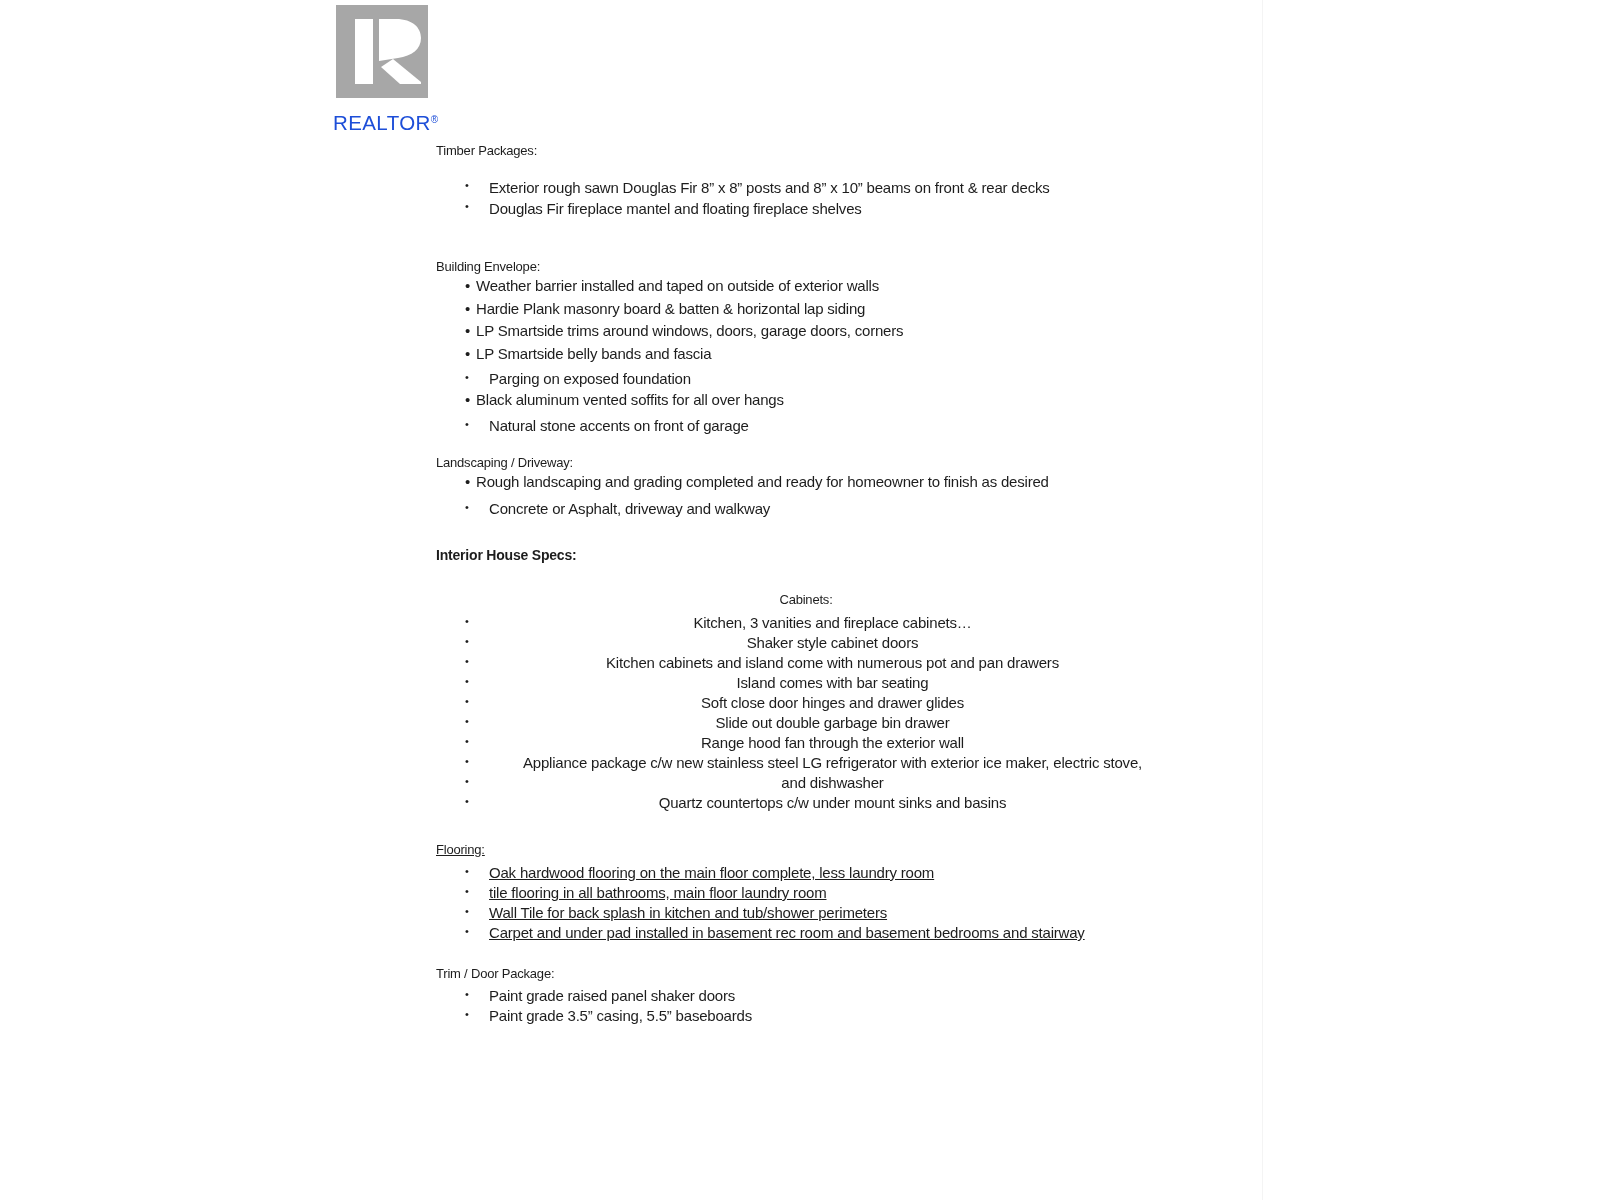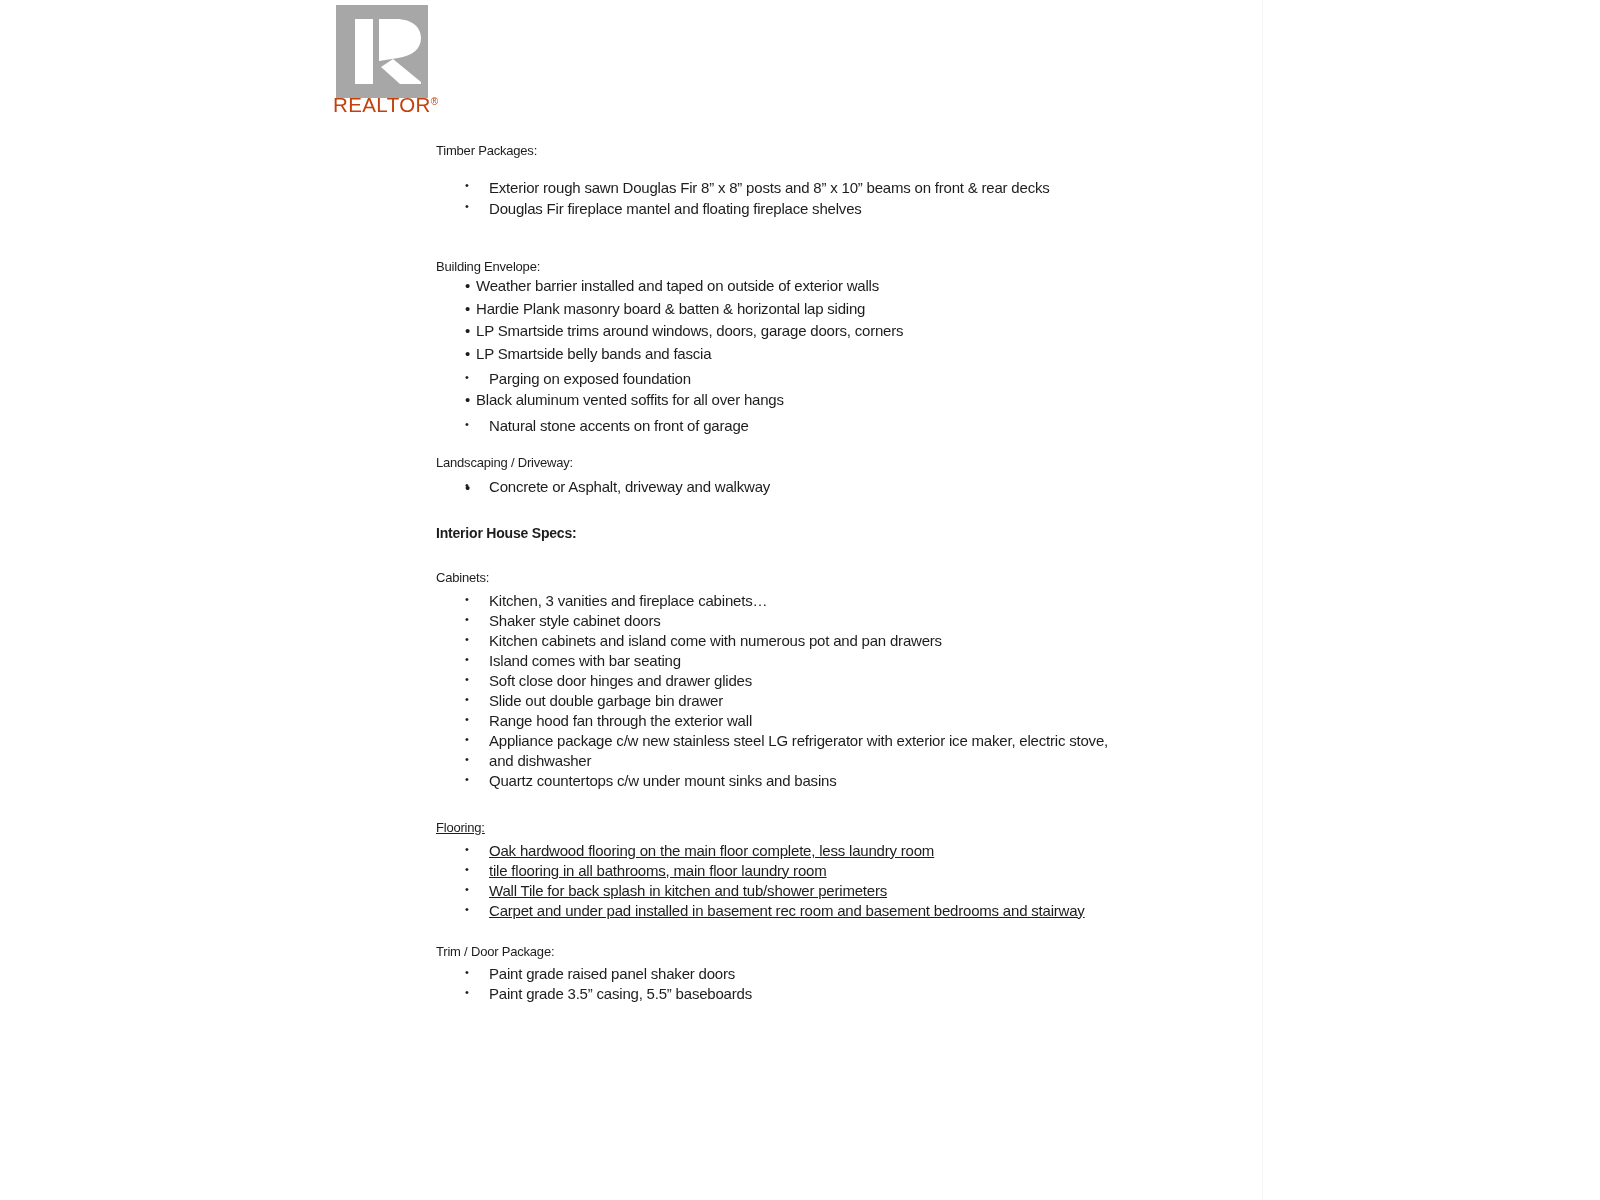--- a/index.html
+++ b/index.html
@@ -31,26 +31,26 @@
   .logo-mark {
     position: absolute;
     left: 336px;
     top: 5px;
     width: 92px;
     height: 93px;
   }
   .logo-word {
     position: absolute;
     left: 333px;
-    top: 91px;
+    top: 109px;
     width: 110px;
     font-size: 20.5px;
     line-height: 22px;
     letter-spacing: 0.4px;
-    color: #c2410c;
+    color: #1d4ed8;
     font-weight: 400;
     white-space: nowrap;
   }
   .logo-word sup {
     font-size: 10px;
     vertical-align: 7px;
     letter-spacing: 0;
   }
 
   
@@ -87,21 +87,21 @@
   .item.dense .bullet { left: 29px; top: 0; font-size: 15px; }
 
   
   [data-name="section-timber-packages"] .list { margin-top: 18px; }
   [data-name="section-timber-packages"] .item { line-height: 21px; }
   [data-name="section-building-envelope"] { margin-top: 40px; }
   [data-name="section-building-envelope"] .item.sparse { margin-top: 4px; }
   [data-name="section-landscaping-driveway"] { margin-top: 19px; }
   [data-name="section-landscaping-driveway"] .item.sparse { margin-top: 6px; }
   [data-name="section-interior-house-specs"] { margin-top: 26px; }
-  [data-name="section-cabinets"] { margin-top: 27px; }
+  [data-name="section-cabinets"] { margin-top: 27px; text-align: center; }
   [data-name="section-cabinets"] .list { margin-top: 5px; }
   [data-name="section-flooring"] { margin-top: 29px; text-decoration: underline; }
   [data-name="section-flooring"] .list { margin-top: 5px; }
   [data-name="section-trim-door-package"] { margin-top: 23px; }
   [data-name="section-trim-door-package"] .list { margin-top: 4px; }
 </style>
 </head>
 <body>
 
 <div class="canvas" data-name="document-page">
@@ -131,21 +131,21 @@
           <div class="item dense" data-name="list-item"><span class="bullet" data-name="bullet-icon">•</span><span class="txt" data-name="list-item-text">LP Smartside trims around windows, doors, garage doors, corners</span></div>
           <div class="item dense" data-name="list-item"><span class="bullet" data-name="bullet-icon">•</span><span class="txt" data-name="list-item-text">LP Smartside belly bands and fascia</span></div>
           <div class="item sparse" data-name="list-item"><span class="bullet" data-name="bullet-icon">•</span><span class="txt" data-name="list-item-text">Parging on exposed foundation</span></div>
           <div class="item dense" data-name="list-item"><span class="bullet" data-name="bullet-icon">•</span><span class="txt" data-name="list-item-text">Black aluminum vented soffits for all over hangs</span></div>
           <div class="item sparse" data-name="list-item"><span class="bullet" data-name="bullet-icon">•</span><span class="txt" data-name="list-item-text">Natural stone accents on front of garage</span></div>
         </div>
       </section>
       <section class="section" data-name="section-landscaping-driveway">
         <div class="heading" data-name="section-heading">Landscaping / Driveway:</div>
         <div class="list" data-name="bullet-list">
-          <div class="item dense" data-name="list-item"><span class="bullet" data-name="bullet-icon">•</span></div>
+          <div class="item dense" data-name="list-item"><span class="bullet" data-name="bullet-icon">•</span><span class="txt" data-name="list-item-text">Rough landscaping and grading completed and ready for homeowner to finish as desired</span></div>
           <div class="item sparse" data-name="list-item"><span class="bullet" data-name="bullet-icon">•</span><span class="txt" data-name="list-item-text">Concrete or Asphalt, driveway and walkway</span></div>
         </div>
       </section>
       <section class="section major" data-name="section-interior-house-specs">
         <div class="heading" data-name="section-heading">Interior House Specs:</div>
       </section>
       <section class="section" data-name="section-cabinets">
         <div class="heading" data-name="section-heading">Cabinets:</div>
         <div class="list" data-name="bullet-list">
           <div class="item sparse" data-name="list-item"><span class="bullet" data-name="bullet-icon">•</span><span class="txt" data-name="list-item-text">Kitchen, 3 vanities and fireplace cabinets…</span></div>

